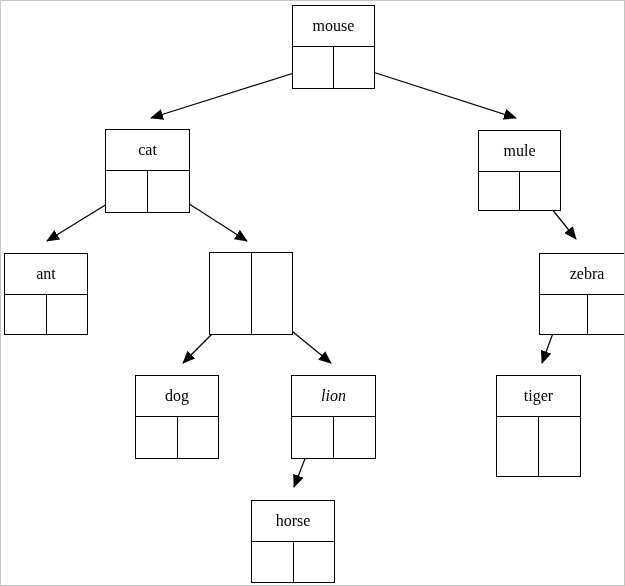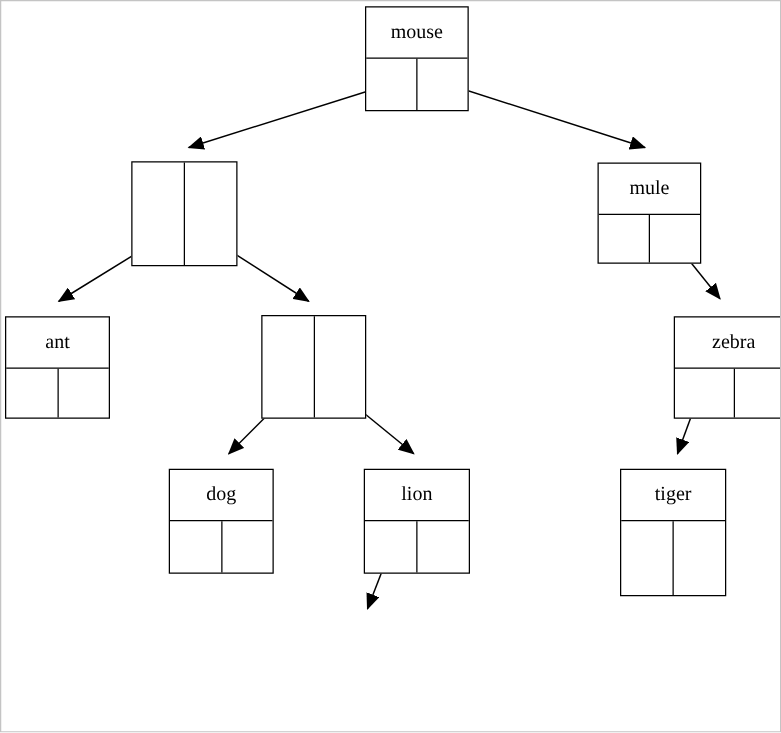--- a/index.html
+++ b/index.html
@@ -75,20 +75,21 @@
 
   <div class="node" style="left:291px; top:4px; width:83px; height:84px;">
     <div class="node-label">mouse</div>
     <div class="node-cells">
       <div class="cell left"></div>
       <div class="cell right"></div>
     </div>
   </div>
 
   <div class="node" style="left:104px; top:128px; width:85px; height:84px;">
+    <div class="node-label">cat</div>
     <div class="node-cells">
       <div class="cell left"></div>
       <div class="cell right"></div>
     </div>
   </div>
 
   <div class="node" style="left:3px; top:252px; width:84px; height:82px;">
     <div class="node-label">ant</div>
     <div class="node-cells">
       <div class="cell left"></div>
@@ -120,30 +121,37 @@
   </div>
 
   <div class="node" style="left:134px; top:374px; width:84px; height:84px;">
     <div class="node-label">dog</div>
     <div class="node-cells">
       <div class="cell left"></div>
       <div class="cell right"></div>
     </div>
   </div>
 
-  <div class="node" style="left:290px; top:374px; width:85px; height:84px;">
+  <div class="node" style="left:290px; top:374px; width:85px; height:84px;font-style:italic;">
     <div class="node-label">lion</div>
     <div class="node-cells">
       <div class="cell left"></div>
       <div class="cell right"></div>
     </div>
   </div>
 
   <div class="node" style="left:495px; top:374px; width:85px; height:102px;justify-content:flex-end;">
     <div class="node-label">tiger</div>
     <div class="node-cells">
       <div class="cell left"></div>
       <div class="cell right"></div>
     </div>
   </div>
 
+  <div class="node" style="left:250px; top:499px; width:84px; height:83px;">
+    <div class="node-label">horse</div>
+    <div class="node-cells">
+      <div class="cell left"></div>
+      <div class="cell right"></div>
+    </div>
+  </div>
 
 </div>
 
 </body></html>

